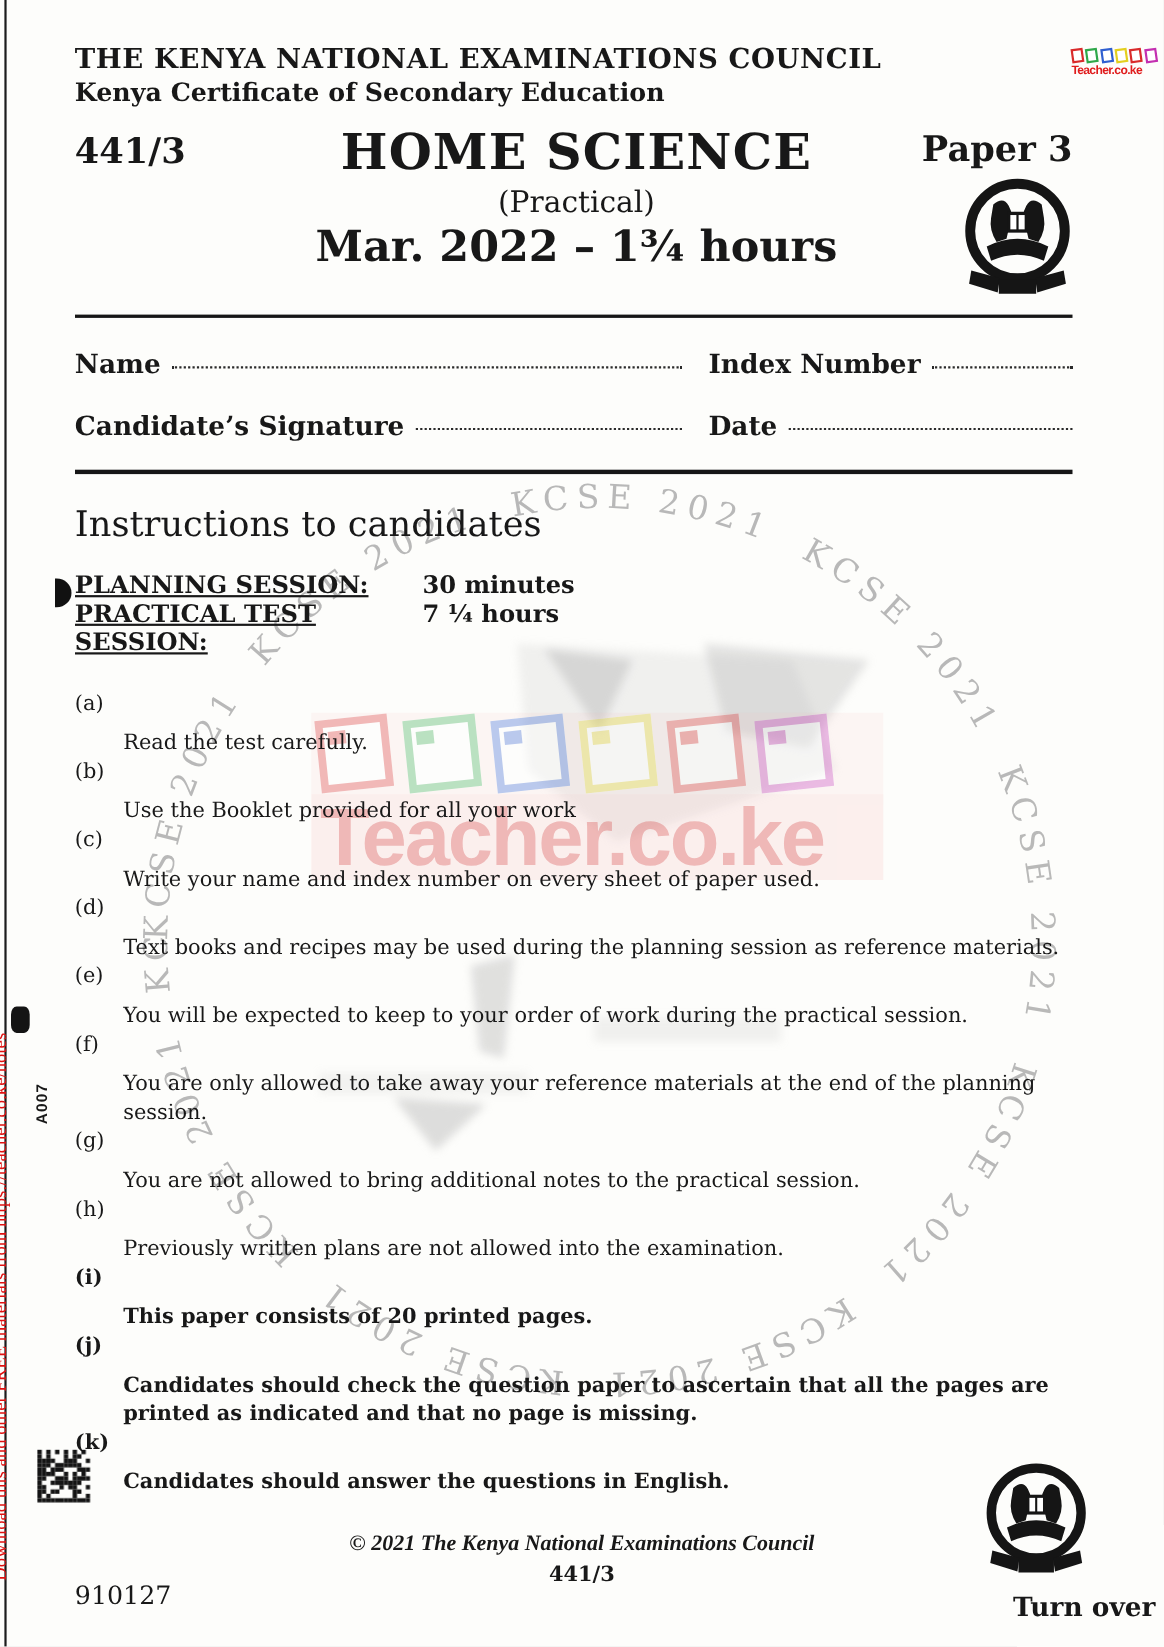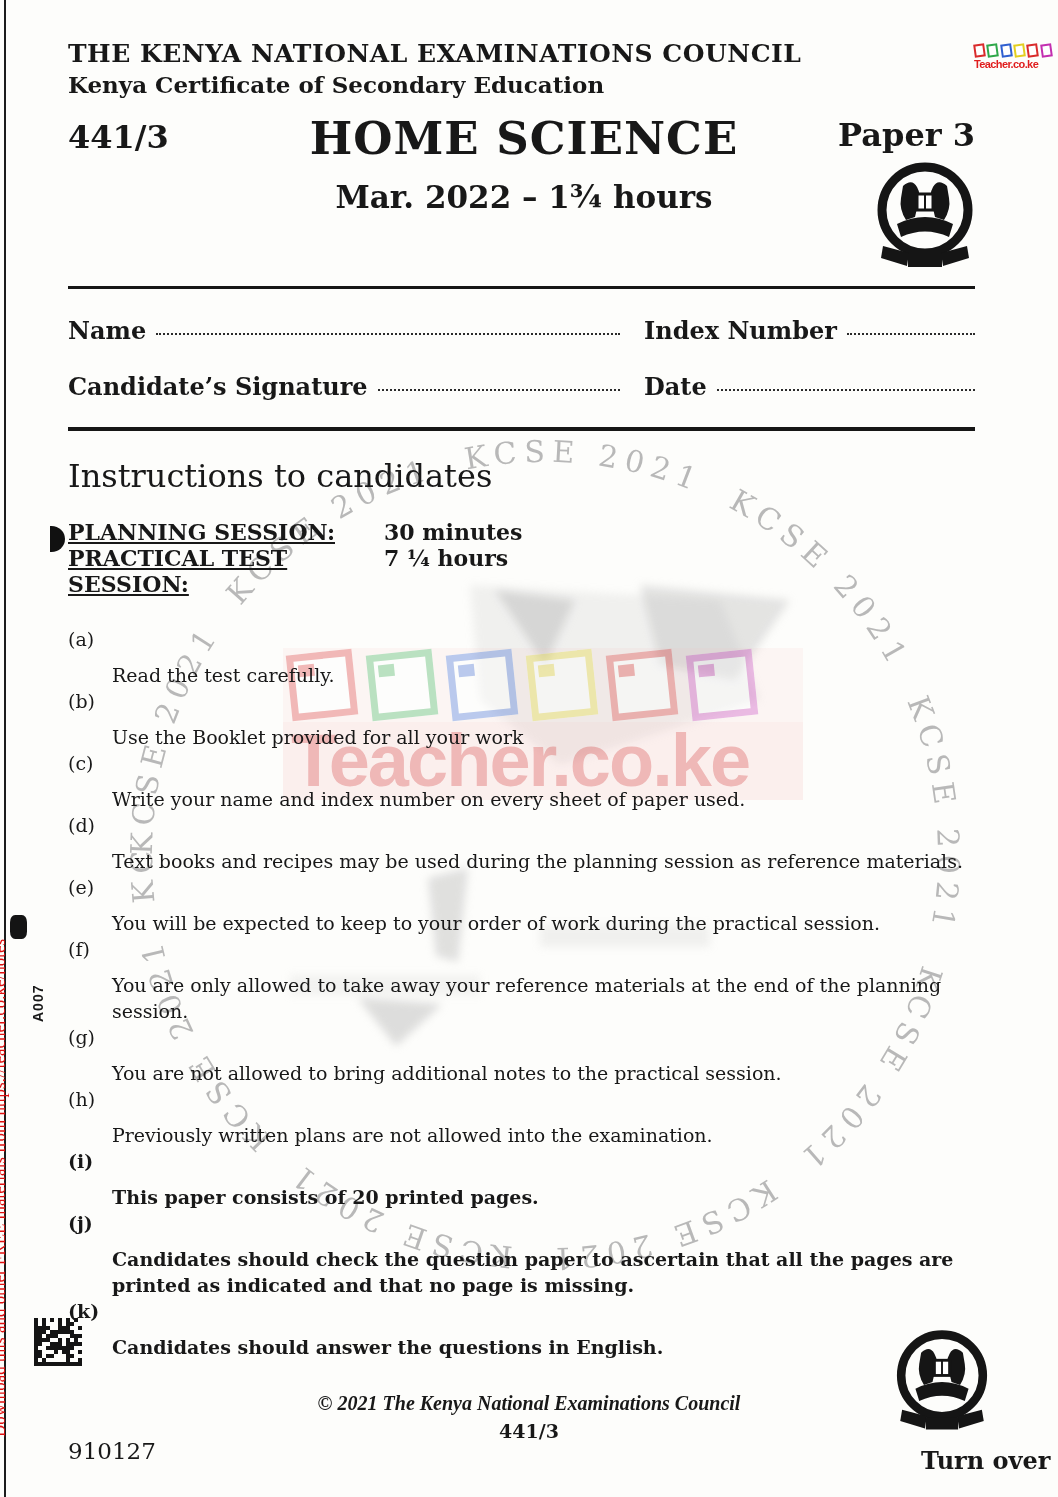--- a/index.html
+++ b/index.html
@@ -17,21 +17,21 @@
 
   
   .content{position:absolute;left:68px;top:40px;width:907px;z-index:1;}
   .council{font-size:25px;font-weight:bold;letter-spacing:.5px;line-height:1.1;}
   .cert{font-size:23px;font-weight:bold;margin-top:3px;}
   .title-grid{display:grid;grid-template-columns:175px 1fr 170px;margin-top:18px;align-items:start;}
   .code-left{font-size:32px;font-weight:bold;padding-top:2px;}
   .title-center{text-align:center;}
   .subject{font-size:45px;font-weight:bold;letter-spacing:1px;line-height:1.0;}
   .subtitle{font-size:27px;margin-top:8px;line-height:1.2;}
-  .datedur{font-size:31px;font-weight:bold;margin-top:18px;}
+  .datedur{font-size:39px;font-weight:bold;margin-top:0;}
   .title-right{text-align:right;}
   .paper-no{font-size:32px;font-weight:bold;}
   .knec-logo{display:inline-block;margin-top:6px;margin-bottom:-14px;}
   .hr1{border:none;border-top:3px solid #161616;margin:4px 0 0 0;}
   .hr2{border:none;border-top:4px solid #161616;margin:26px 0 0 0;}
   .field-row{display:flex;align-items:baseline;margin-top:27px;font-size:24px;font-weight:bold;}
   .fgroup{display:flex;align-items:baseline;}
   .fgroup.left{width:552px;}
   .fgroup.right{flex:1;margin-left:24px;}
   .dots{flex:1;border-bottom:2.5px dotted #2a2a2a;margin-left:10px;transform:translateY(-4px);}
@@ -133,20 +133,21 @@
   </div>
 
   <div class="content">
     <div class="council">THE KENYA NATIONAL EXAMINATIONS COUNCIL</div>
     <div class="cert">Kenya Certificate of Secondary Education</div>
 
     <div class="title-grid">
       <div class="code-left">441/3</div>
       <div class="title-center">
         <div class="subject">HOME SCIENCE</div>
+        <div class="subtitle">(Practical)</div>
         <div class="datedur">Mar. 2022  –  1¾ hours</div>
       </div>
       <div class="title-right">
         <div class="paper-no">Paper 3</div>
         <span class="knec-logo">
           <svg width="100" height="118" viewBox="0 0 100 118">
             <circle cx="50" cy="50" r="43" fill="none" stroke="#151515" stroke-width="9"></circle>
             <path d="M22,64 Q50,50 78,64 L74,77 Q50,66 26,77 Z" fill="#151515"></path>
             <path d="M28,26 q9,-8 14,1 q5,9 1,17 l-3,13 -9,3 q-7,-11 -5,-22 z" fill="#151515"></path>
             <path d="M72,26 q-9,-8 -14,1 q-5,9 -1,17 l3,13 9,3 q7,-11 5,-22 z" fill="#151515"></path>

